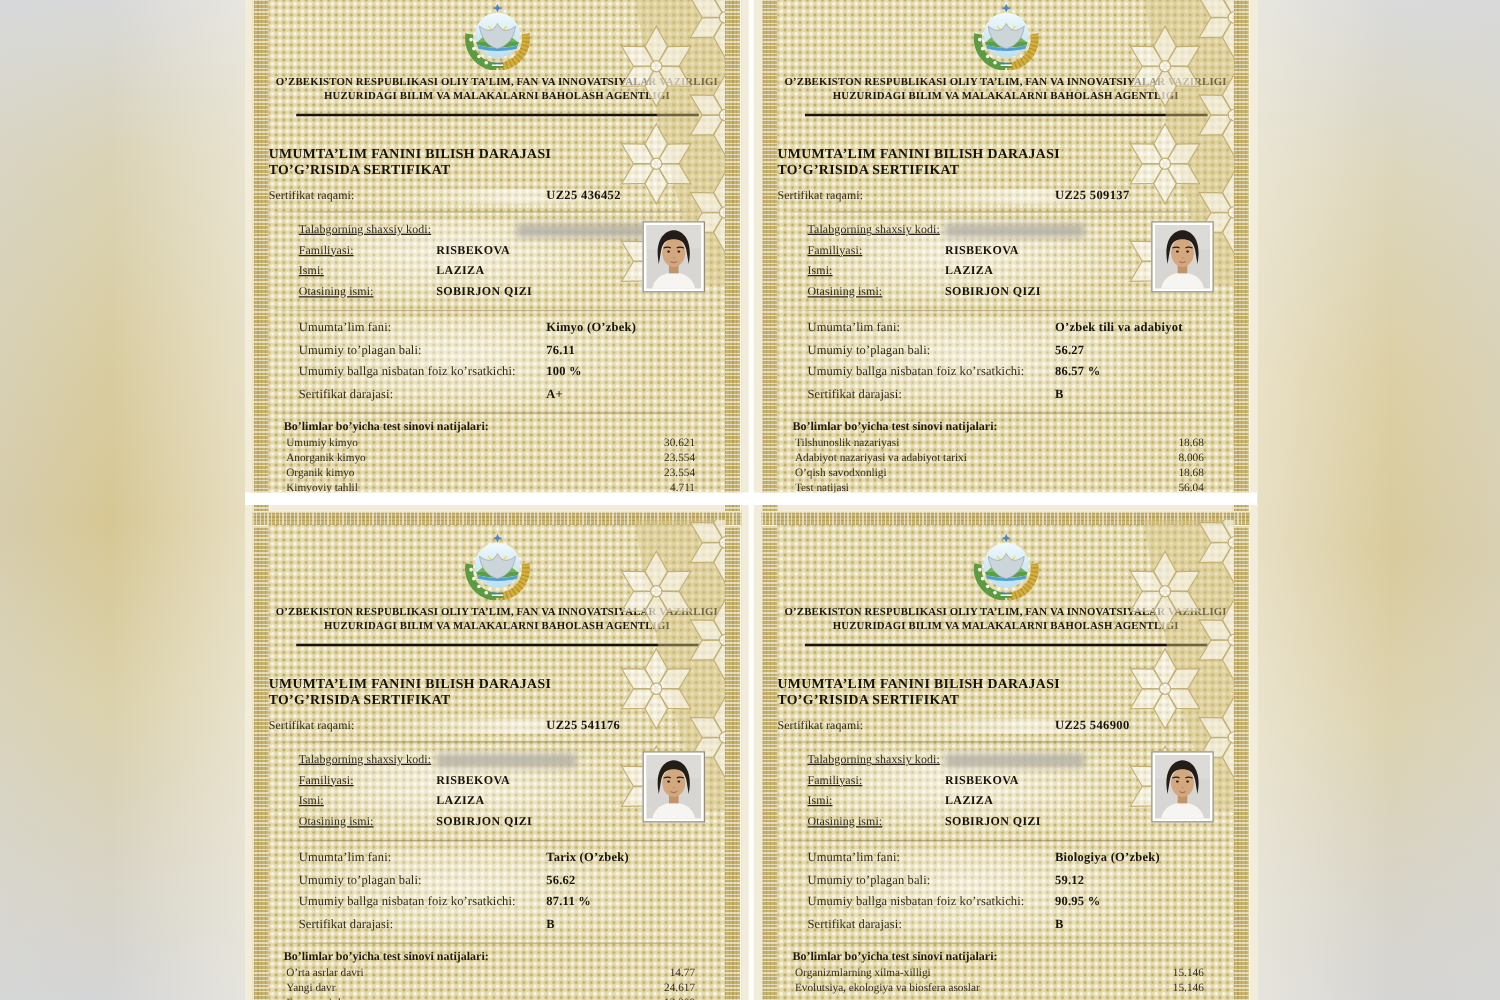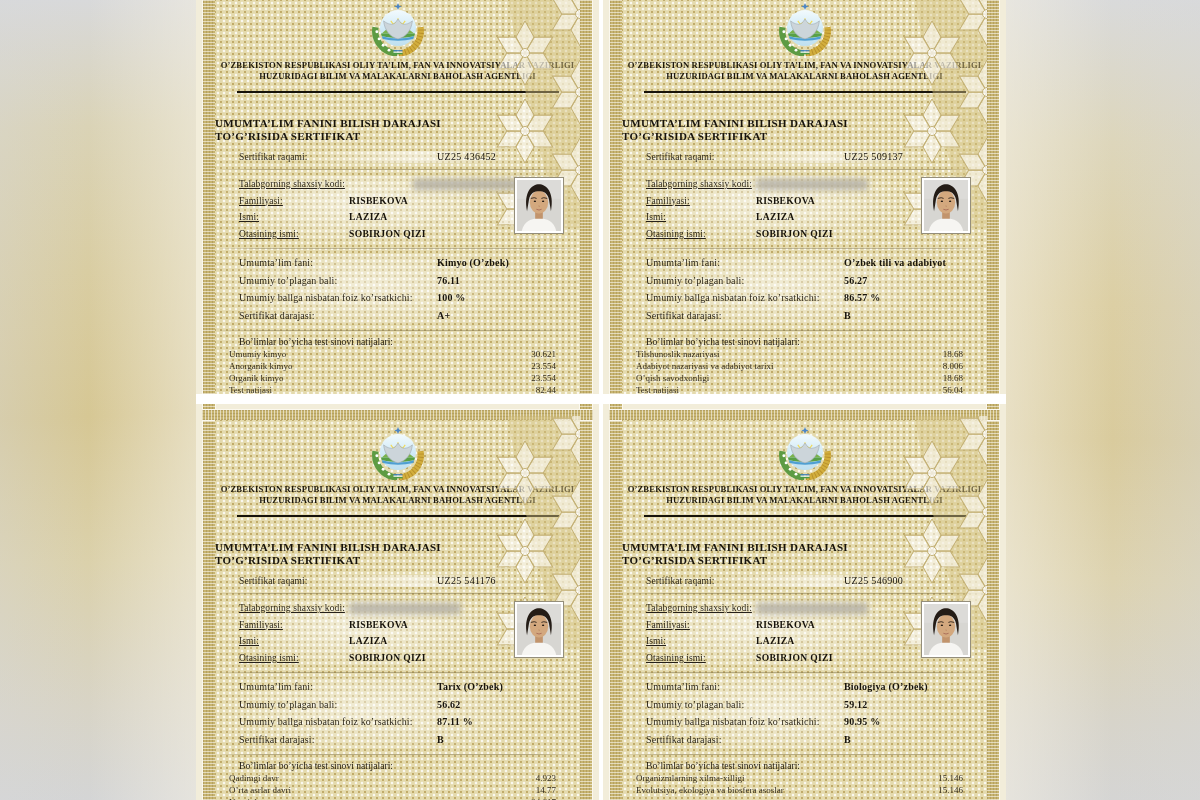--- a/index.html
+++ b/index.html
@@ -44,45 +44,45 @@
 
   .emblem-wrap{position:relative;width:54px;height:54px;margin:2px auto 0;}
   .cert-bottom .emblem-wrap{margin-top:6px;}
 
   .ministry{margin-top:4px;text-align:center;font-weight:bold;font-size:8.6px;line-height:11px;
             letter-spacing:.15px;color:#1c170c;}
   .rule{height:2px;width:322px;margin:9px auto 0;background:#17130b;}
   .title{margin-top:24px;text-align:left;font-weight:bold;font-size:11px;line-height:13px;
          letter-spacing:.3px;color:#17130b;}
 
-  .row{position:relative;padding-left:24px;font-size:9.5px;color:#2e2819;}
+  .row{position:relative;font-size:9.5px;color:#2e2819;}
   .row-raqami{margin-top:8px;height:12px;line-height:12px;
     background:linear-gradient(90deg,rgba(255,255,255,0) 25%,rgba(255,255,255,.5) 55%,rgba(255,255,255,0) 85%);}
-  .row-raqami .val{position:absolute;left:222px;top:0;font-weight:normal;font-size:10px;color:#17130b;letter-spacing:.3px;text-align:center;}
+  .row-raqami .val{position:absolute;left:222px;top:0;font-weight:bold;font-size:10px;color:#17130b;letter-spacing:.3px;text-align:center;}
 
   .divider{height:1px;margin:6px 5px 0;
     background:linear-gradient(90deg,rgba(125,112,74,.1),rgba(125,112,74,.45) 12%,rgba(125,112,74,.45) 88%,rgba(125,112,74,.1));}
 
   .personal{position:relative;margin-top:6px;
     background:radial-gradient(55% 95% at 40% 40%,rgba(255,255,255,.55),rgba(255,255,255,0) 75%);text-decoration:underline;}
   .p-row{position:relative;height:16.5px;line-height:16.5px;padding-left:24px;font-size:9.5px;color:#2e2819;}
   .p-val{position:absolute;left:134px;top:0;font-weight:bold;font-size:9.6px;letter-spacing:.3px;color:#17130b;}
   .blurbox{display:inline-block;width:112px;height:11px;margin-top:3px;border-radius:2px;
            background:#b3afa4;filter:blur(3px);opacity:.85;}
   .blurbox.shift{margin-left:64px;}
   .photo{position:absolute;top:1px;right:16px;width:50px;height:57px;background:#fff;
          border:1px solid #948e7b;padding:2px;box-sizing:border-box;}
   .photo svg{display:block;width:100%;height:100%;}
 
   .grades{position:relative;margin-top:5px;
     background:radial-gradient(60% 95% at 42% 45%,rgba(255,255,255,.5),rgba(255,255,255,0) 75%);}
   .g-row{position:relative;height:17.5px;line-height:17.5px;padding-left:24px;font-size:10px;color:#2e2819;}
   .g-val{position:absolute;left:222px;top:0;font-weight:bold;font-size:10px;letter-spacing:.2px;color:#17130b;}
 
-  .res-header{margin:5px 0 1px;padding-left:24px;font-weight:normal;font-size:9.6px;color:#201a0d;}
+  .res-header{margin:5px 0 1px;padding-left:12px;font-weight:bold;font-size:9.6px;color:#201a0d;}
   .res-row{position:relative;height:12px;line-height:12px;padding-left:14px;padding-right:24px;
            font-size:9px;color:#332c1c;}
   .res-val{position:absolute;right:24px;top:0;}
 
   .lbl{letter-spacing:.1px;}
 </style>
 </head>
 <body>
 
 <div class="stage">
@@ -220,20 +220,21 @@
           <span class="lbl">Sertifikat darajasi:</span>
           <span class="g-val">A+</span>
         </div>
       </div>
       <div class="divider"></div>
       <div class="res-header">Bo’limlar bo’yicha test sinovi natijalari:</div>
       <div class="res-rows">
           <div class="res-row"><span class="res-name">Umumiy kimyo</span><span class="res-val">30.621</span></div>
           <div class="res-row"><span class="res-name">Anorganik kimyo</span><span class="res-val">23.554</span></div>
           <div class="res-row"><span class="res-name">Organik kimyo</span><span class="res-val">23.554</span></div>
+          <div class="res-row"><span class="res-name">Kimyoviy tahlil</span><span class="res-val">4.711</span></div>
           <div class="res-row"><span class="res-name">Test natijasi</span><span class="res-val">82.44</span></div>
           <div class="res-row"><span class="res-name">Yozma ish</span><span class="res-val">69.78</span></div>
         </div>
     </div>
   </div>
 
   <div class="cert cert-2 cert-top">
     <div class="band band-l"></div>
     <div class="band band-r"></div>
     <div class="inner">
@@ -506,21 +507,20 @@
           <span class="g-val">87.11 %</span>
         </div>
         <div class="g-row">
           <span class="lbl">Sertifikat darajasi:</span>
           <span class="g-val">B</span>
         </div>
       </div>
       <div class="divider"></div>
       <div class="res-header">Bo’limlar bo’yicha test sinovi natijalari:</div>
       <div class="res-rows">
-          <div class="res-row"><span class="res-name">Qadimgi davr</span><span class="res-val">4.923</span></div>
           <div class="res-row"><span class="res-name">O’rta asrlar davri</span><span class="res-val">14.77</span></div>
           <div class="res-row"><span class="res-name">Yangi davr</span><span class="res-val">24.617</span></div>
           <div class="res-row"><span class="res-name">Eng yangi davr</span><span class="res-val">12.309</span></div>
         </div>
     </div>
   </div>
 
   <div class="cert cert-4 cert-bottom">
     <div class="band band-l"></div>
     <div class="band band-r"></div>

